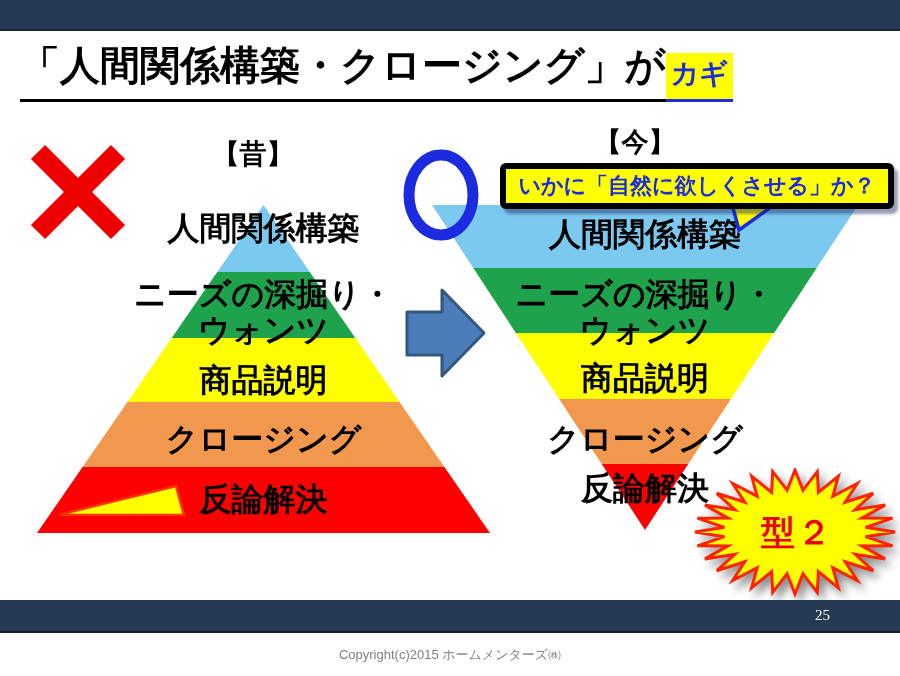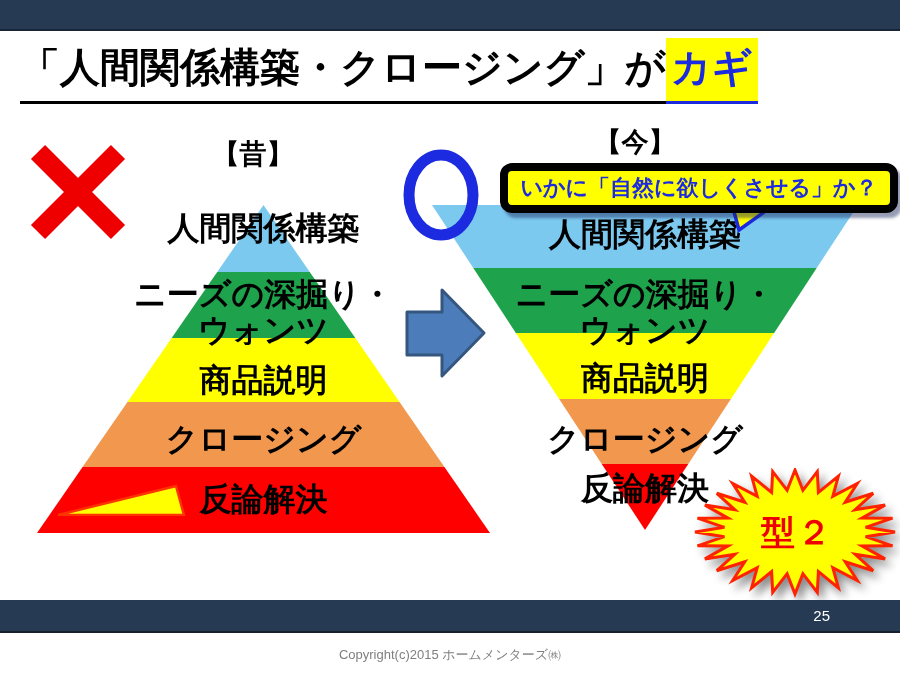--- a/index.html
+++ b/index.html
@@ -12,21 +12,21 @@
     background:#263A54;border-bottom:2px solid #182536;
   }
   .title-row{position:absolute;left:20px;top:38px;white-space:nowrap;}
   .title-main{
     display:inline-block;vertical-align:bottom;color:#000;
     font-size:40px;font-weight:700;letter-spacing:0px;
     padding-bottom:6px;border-bottom:3px solid #000;
   }
   .title-key{
     display:inline-block;vertical-align:bottom;
-    font-size:40px;font-weight:700;color:#1C2BE0;background:#FFFF00;
+    font-size:28px;font-weight:700;color:#1C2BE0;background:#FFFF00;
     padding:2px 5px 6px 5px;border-bottom:3px solid #1C2BE0;
   }
   .section-heading{
     position:absolute;width:130px;text-align:center;
     font-size:27px;font-weight:700;color:#000;
     font-family:"Liberation Serif","DejaVu Serif",serif;
   }
   .pyramid{position:absolute;z-index:1;}
   .pyr-clip{position:absolute;left:0;top:0;right:0;bottom:0;}
   .pyr-clip.up{clip-path:polygon(50% 0%,100% 100%,0% 100%);}
@@ -46,33 +46,33 @@
     display:flex;align-items:center;justify-content:center;
     white-space:nowrap;font-weight:700;
   }
   .callout-old{
     left:27px;top:512px;width:361px;height:36px;
     border:2px solid #FF3300;color:#FF0000;font-size:23px;
     box-shadow:5px 4px 2px rgba(110,110,110,0.6);
   }
   .callout-new{
     left:500px;top:163px;width:382px;height:34px;
-    border:8px solid #000000;border-radius:12px;color:#1C2BE0;font-size:22px;
+    border:6px solid #000000;border-radius:6px;color:#1C2BE0;font-size:22px;
     box-shadow:4px 5px 3px rgba(25,35,90,0.45);
   }
   .starburst-svg{position:absolute;left:692px;top:468px;z-index:4;
     filter:drop-shadow(5px 6px 4px rgba(0,0,0,0.45));}
   .starburst-label{
     position:absolute;left:692px;top:468px;width:210px;height:130px;z-index:5;
     display:flex;align-items:center;justify-content:center;
     color:#EE0000;font-size:34px;font-weight:700;letter-spacing:2px;
   }
   .bottombar{
     position:absolute;left:0;top:600px;width:900px;height:31px;
-    background:#263A54;border-bottom:2px solid #151F2E;z-index:6;
+    background:#263A54;border-bottom:2px solid #151F2E;z-index:6;font-family:Liberation Serif, serif;
   }
   .page-number{
     position:absolute;right:70px;top:0;height:31px;line-height:31px;
     color:#FFFFFF;font-size:15px;
   }
   .copyright{
     position:absolute;left:0;top:646px;width:900px;text-align:center;
     color:#7F7F7F;font-size:13px;
   }
 </style>

